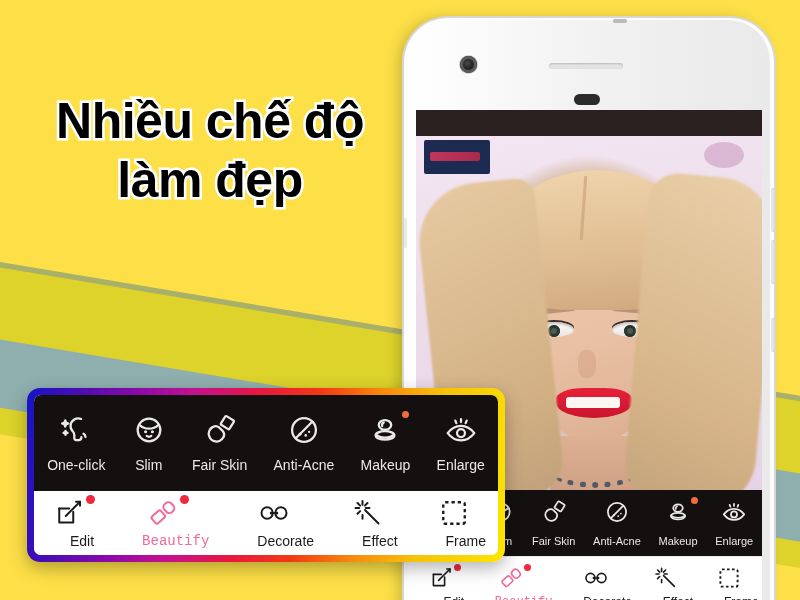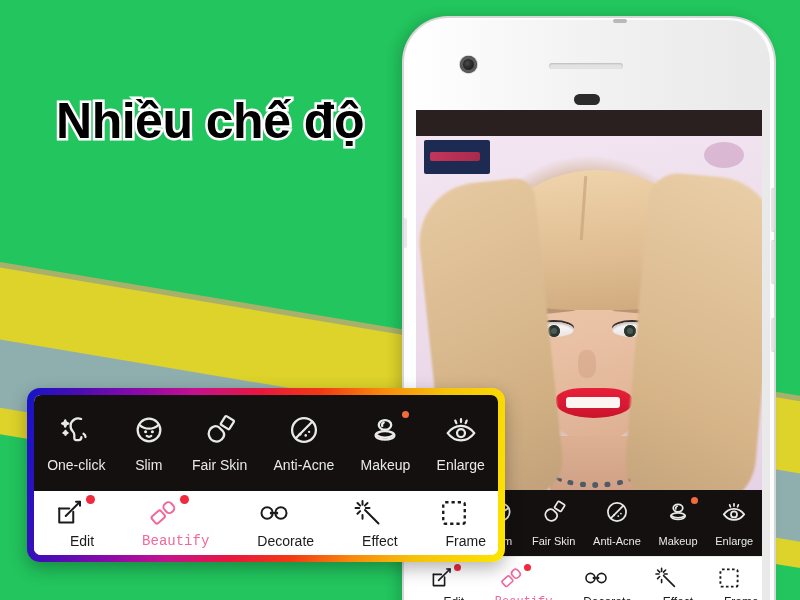--- a/index.html
+++ b/index.html
@@ -4,21 +4,21 @@
 <style>
   * { box-sizing: border-box; margin: 0; padding: 0; }
   html, body {
     width: 800px; height: 600px;
     overflow: hidden;
     font-family: "Liberation Sans", sans-serif;
   }
   #stage {
     position: relative;
     width: 800px; height: 600px;
-    background: #22c55e;
+    background: #fde047;
     overflow: hidden;
   }
 
   
   .stripe { position: absolute; transform-origin: left center; }
   .stripe-teal {
     left: -60px; top: 330px; width: 1000px; height: 70px;
     background: #8FAFAE; transform: rotate(9.5deg);
   }
   .stripe-yellow {
@@ -301,20 +301,21 @@
 
 <div id="stage">
 
   <div class="stripe stripe-olive"></div>
   <div class="stripe stripe-yellow"></div>
   <div class="stripe stripe-teal"></div>
   <div class="stripe stripe-yellow-bottom"></div>
 
   <div id="headline">
     <div class="line">Nhiều chế độ</div>
+    <div class="line">làm đẹp</div>
   </div>
 
   <div id="phone">
     <div id="phone-inner-bezel"></div>
     <div id="top-notch-mark"></div>
     <div id="front-camera"></div>
     <div id="earpiece"></div>
     <div id="sensor-pill"></div>
     <div class="side-btn vol"></div>
     <div class="side-btn vol2"></div>

